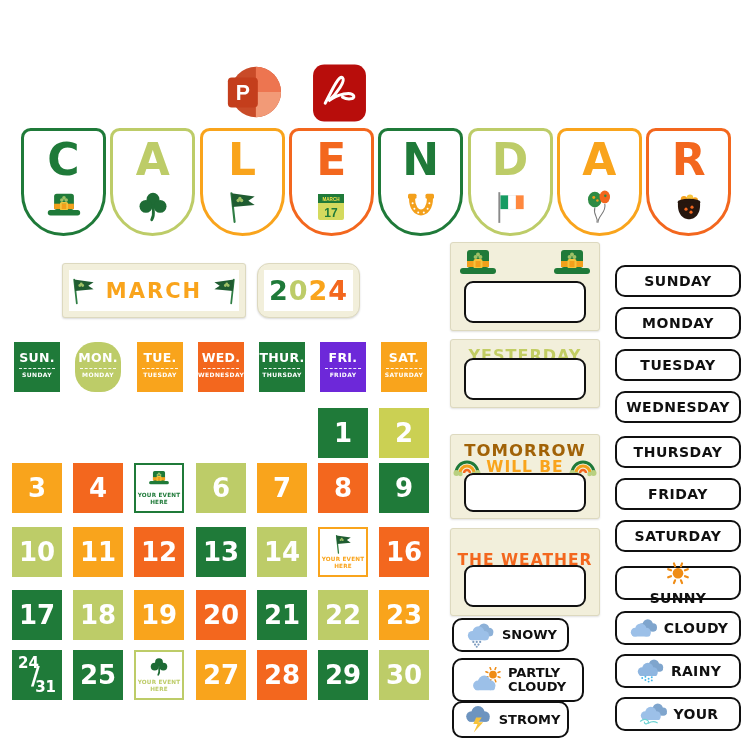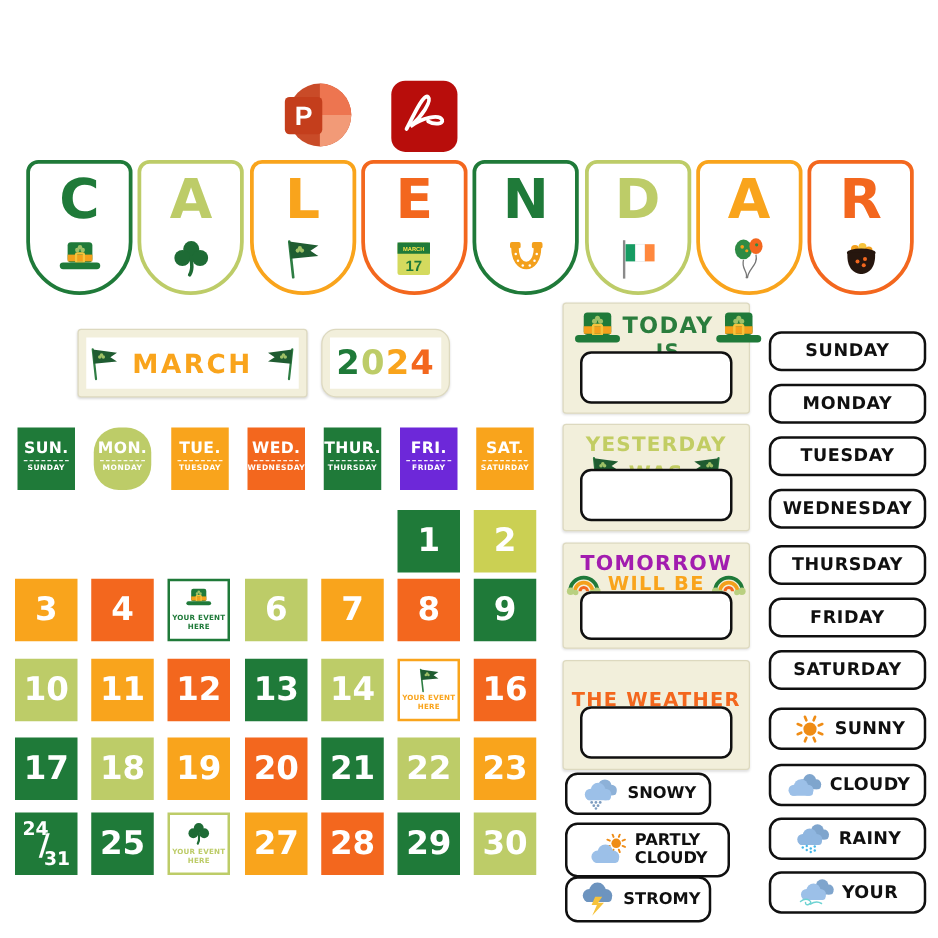--- a/index.html
+++ b/index.html
@@ -359,38 +359,34 @@
     <div class="edge-row">
       <span id="todayHatL"><span><svg width="40" height="34" viewBox="0 0 40 34">
    <rect x="9" y="2" width="22" height="18" rx="3" fill="#1f7a39"></rect>
    <circle cx="20" cy="6.5" r="2" fill="#9fc167"></circle>
               <circle cx="17.6" cy="9" r="2" fill="#9fc167"></circle>
               <circle cx="22.4" cy="9" r="2" fill="#9fc167"></circle>
    <rect x="9" y="13" width="22" height="6" fill="#f3a01c"></rect>
    <rect x="16.5" y="12" width="7" height="8" rx="1" fill="none" stroke="#f6c33c" stroke-width="2"></rect>
    <rect x="2" y="20" width="36" height="6" rx="3" fill="#1f7a39"></rect>
             </svg></span></span>
-      <span style="padding-top:2px;">
-        <span class="h-line" style="font-size:18px;color:#2a7d3d;">TODAY</span>
-        <span class="h-line" style="font-size:16px;color:#2a7d3d;">IS</span>
-      </span>
       <span id="todayHatR"><span><svg width="40" height="34" viewBox="0 0 40 34">
    <rect x="9" y="2" width="22" height="18" rx="3" fill="#1f7a39"></rect>
    <circle cx="20" cy="6.5" r="2" fill="#9fc167"></circle>
               <circle cx="17.6" cy="9" r="2" fill="#9fc167"></circle>
               <circle cx="22.4" cy="9" r="2" fill="#9fc167"></circle>
    <rect x="9" y="13" width="22" height="6" fill="#f3a01c"></rect>
    <rect x="16.5" y="12" width="7" height="8" rx="1" fill="none" stroke="#f6c33c" stroke-width="2"></rect>
    <rect x="2" y="20" width="36" height="6" rx="3" fill="#1f7a39"></rect>
             </svg></span></span>
     </div>
     <div class="slot" style="bottom:7px;height:38px;"></div>
   </div>
 
-  <div class="card" style="top:339px;height:86px;">
+  <div class="card" style="top:339px;height:69px;">
     <span class="h-line" style="font-size:16px;color:#c2cd63;margin-top:6px;">YESTERDAY</span>
     <div class="h-row" style="margin-top:-2px;">
       <span id="yesterFlagL"><span><svg width="30" height="30" viewBox="0 0 34 34">
    <path d="M7,4 L10,31" stroke="#2e7d43" stroke-width="2" fill="none" stroke-linecap="round"></path>
    <path d="M7,4 L29,7 L23,11 L29,15 L8,17 Z" fill="#1f5c31"></path>
    <circle cx="15" cy="9" r="1.6" fill="#9fc167"></circle>
               <circle cx="13.4" cy="10.8" r="1.6" fill="#9fc167"></circle>
               <circle cx="16.6" cy="10.8" r="1.6" fill="#9fc167"></circle>
             </svg></span></span>
       <span class="h-line" style="font-size:16px;color:#c2cd63;">WAS</span>
@@ -399,21 +395,21 @@
    <path d="M7,4 L29,7 L23,11 L29,15 L8,17 Z" fill="#1f5c31"></path>
    <circle cx="15" cy="9" r="1.6" fill="#9fc167"></circle>
               <circle cx="13.4" cy="10.8" r="1.6" fill="#9fc167"></circle>
               <circle cx="16.6" cy="10.8" r="1.6" fill="#9fc167"></circle>
             </svg></span></span>
     </div>
     <div class="slot" style="bottom:7px;height:38px;"></div>
   </div>
 
   <div class="card" style="top:434px;height:85px;">
-    <span class="h-line" style="font-size:16.5px;color:#a21caf;margin-top:6px;">TOMORROW</span>
+    <span class="h-line" style="font-size:16.5px;color:#a16207;margin-top:6px;">TOMORROW</span>
     <div class="h-row" style="margin-top:-3px;">
       <span id="rainbowL"><span><svg width="30" height="20.1" viewBox="0 0 30 20">
    <path d="M4,16 A11,11 0 0 1 26,16" stroke="#1f7a39" stroke-width="3" fill="none"></path>
    <path d="M8,16 A7,7 0 0 1 22,16" stroke="#f3a01c" stroke-width="3" fill="none"></path>
    <path d="M12,16 A3,3 0 0 1 18,16" stroke="#f3671e" stroke-width="2.5" fill="none"></path>
    <g fill="#b9d080">
                 <circle cx="4.5" cy="16" r="3"></circle>
                 <circle cx="8.5" cy="17" r="2.2"></circle>
    <circle cx="25.5" cy="16" r="3"></circle>
                 <circle cx="21.5" cy="17" r="2.2"></circle>
@@ -457,21 +453,21 @@
         <span class="daybox-text">THURSDAY</span>
       </div>
       <div class="label-box" style="left: 615px; top: 478px; width: 126px; height: 32px;">
         <span class="daybox-text">FRIDAY</span>
       </div>
       <div class="label-box" style="left: 615px; top: 520px; width: 126px; height: 32px;">
         <span class="daybox-text">SATURDAY</span>
       </div>
     </div>
   <div id="wxRight">
-      <div class="label-box" style="left: 615px; top: 566px; width: 126px; height: 34px;">
+      <div class="label-box" style="left: 615px; top: 566px; width: 126px; height: 34px; flex-direction: column;">
         <span>
           <svg width="32" height="26.56" viewBox="0 0 36 30">
    <circle cx="18" cy="15" r="6" fill="#ef8c15"></circle>
             <line x1="25.9" y1="18.3" x2="29.1" y2="19.6" stroke="#ef8c15" stroke-width="2.4" stroke-linecap="round"></line>
             <line x1="21.3" y1="22.9" x2="22.6" y2="26.1" stroke="#ef8c15" stroke-width="2.4" stroke-linecap="round"></line>
             <line x1="14.7" y1="22.9" x2="13.4" y2="26.1" stroke="#ef8c15" stroke-width="2.4" stroke-linecap="round"></line>
             <line x1="10.1" y1="18.3" x2="6.9" y2="19.6" stroke="#ef8c15" stroke-width="2.4" stroke-linecap="round"></line>
             <line x1="10.1" y1="11.7" x2="6.9" y2="10.4" stroke="#ef8c15" stroke-width="2.4" stroke-linecap="round"></line>
             <line x1="14.7" y1="7.1" x2="13.4" y2="3.9" stroke="#ef8c15" stroke-width="2.4" stroke-linecap="round"></line>
             <line x1="21.3" y1="7.1" x2="22.6" y2="3.9" stroke="#ef8c15" stroke-width="2.4" stroke-linecap="round"></line>

